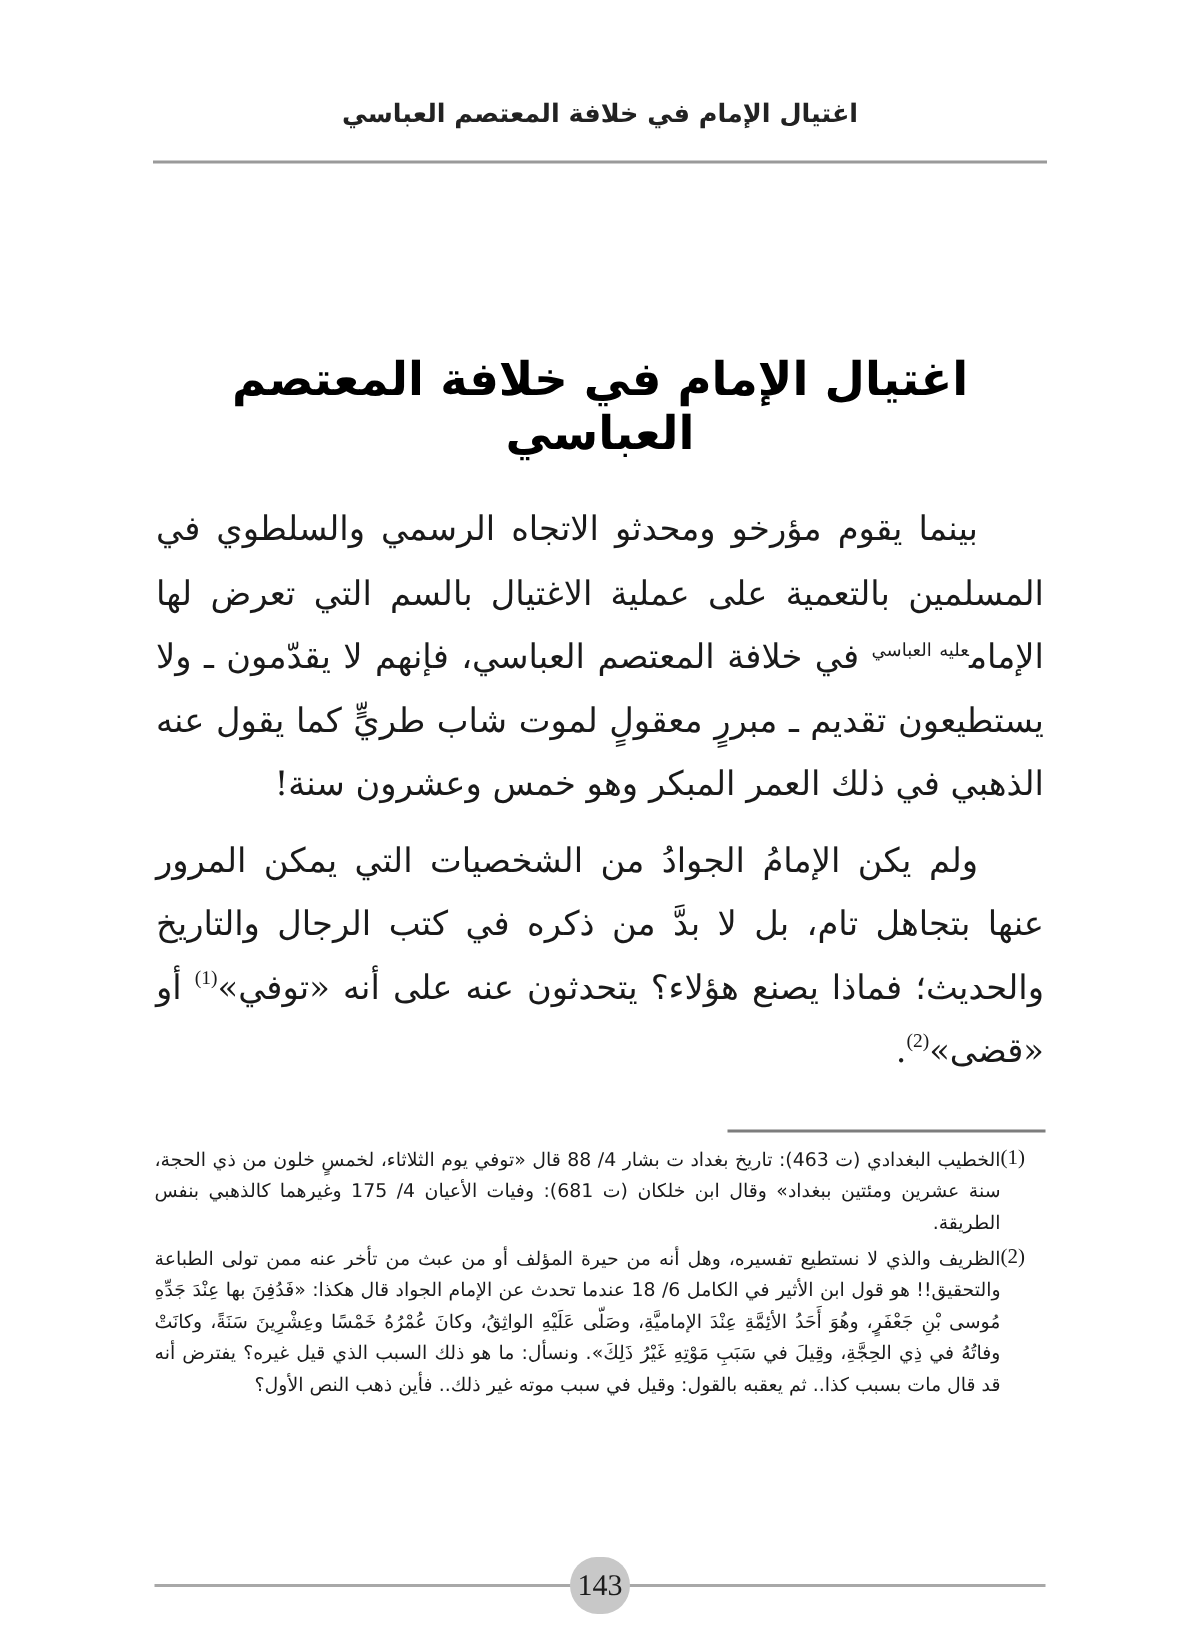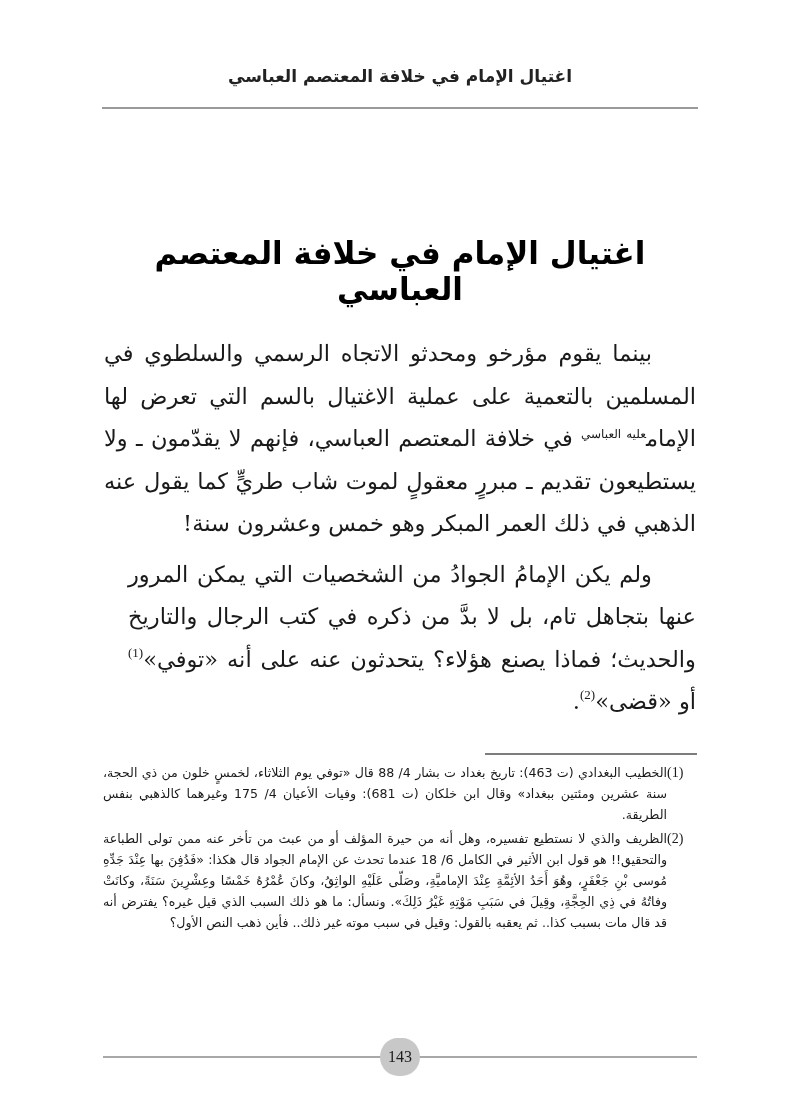--- a/index.html
+++ b/index.html
@@ -65,21 +65,20 @@
       line-height: 42.5px;
       text-align: justify;
       text-align-last: right;
     }
     .body-text p {
       margin: 0;
       text-indent: 44px;
     }
     .body-text p + p {
       margin-top: 8px;
-      margin-left: 24px;
     }
     .fn-ref {
       font-family: "Liberation Serif", serif;
       font-size: 13px;
       vertical-align: 10px;
       line-height: 0;
       unicode-bidi: isolate;
     }
     .honorific {
       font-size: 12px;
@@ -140,21 +139,21 @@
       left: 380px;
       width: 40px;
       height: 38px;
       background: #c8c8c8;
       border-radius: 44% 44% 46% 46% / 50% 50% 50% 50%;
       transform: rotate(0deg);
       display: flex;
       align-items: center;
       justify-content: center;
       font-family: "Liberation Serif", serif;
-      font-size: 16px;
+      font-size: 20px;
       color: #1c1c1c;
       direction: ltr;
     }
   </style>
 </head>
 <body>
 
 <div class="page">
 
   <div class="running-header">اغتيال الإمام في خلافة المعتصم العباسي</div>

